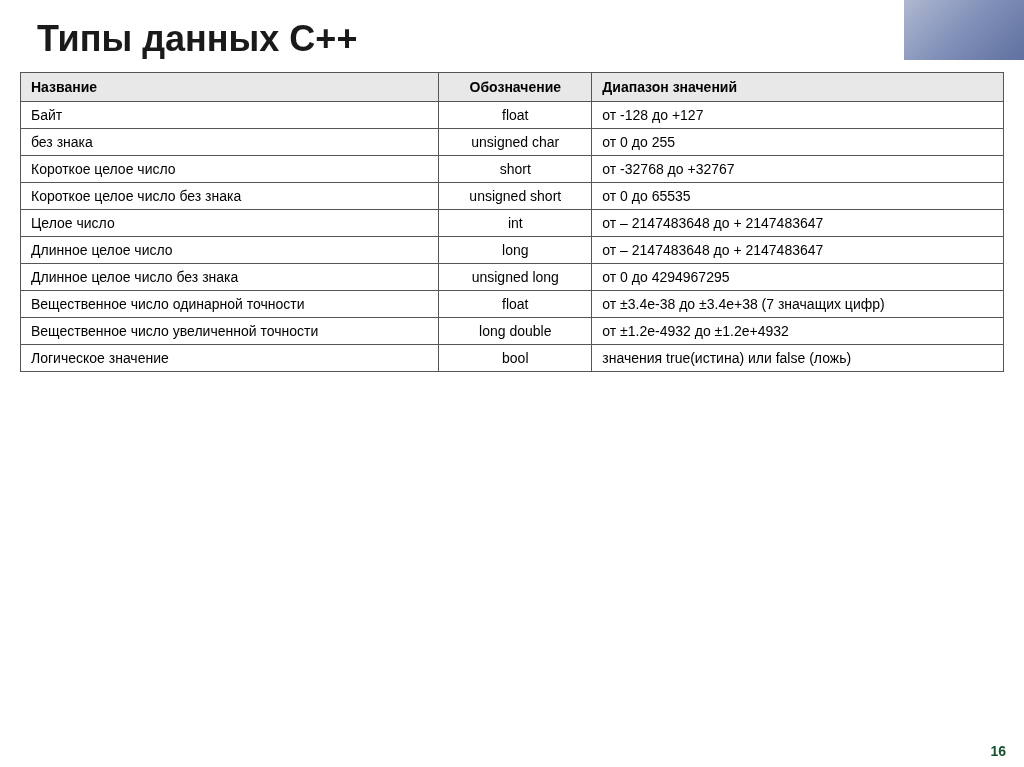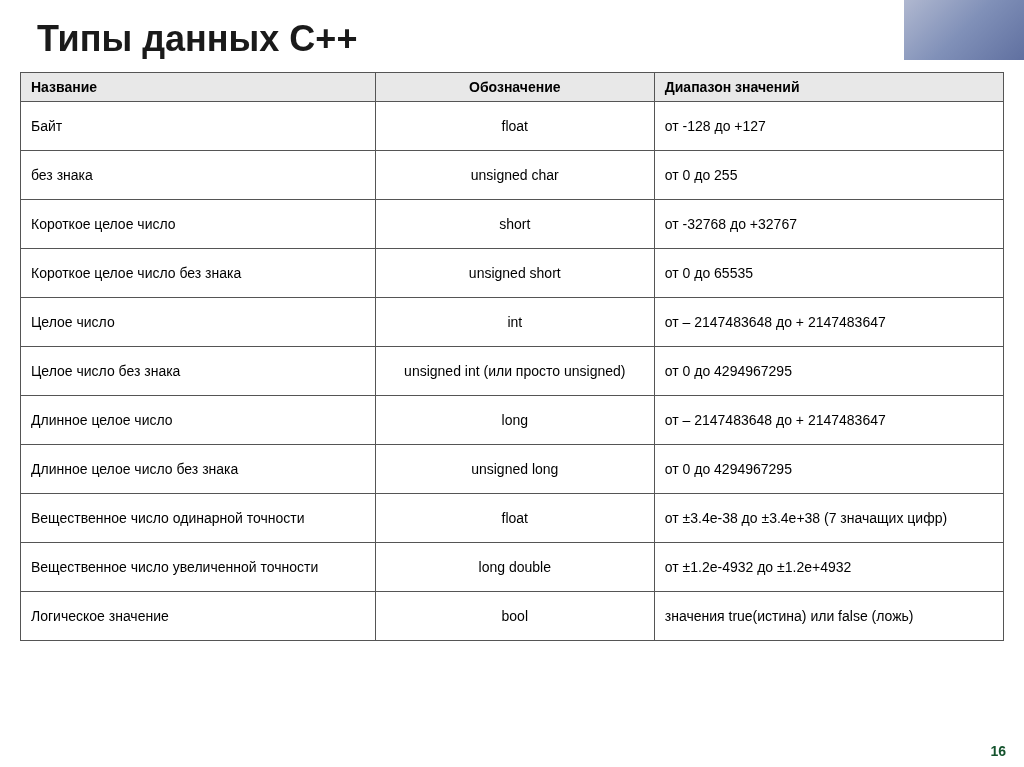--- a/index.html
+++ b/index.html
@@ -49,21 +49,21 @@
       padding: 6px 10px;
       text-align: left;
       font-weight: bold;
       font-size: 14px;
     }
 
     th.center { text-align: center; }
 
     td {
       border: 1px solid #555;
-      padding: 16px 10px;
+      padding: 5px 10px;
       vertical-align: middle;
       margin-left: 7px;
     }
 
     td.center { text-align: center; }
 
     .page-number {
       position: absolute;
       bottom: 8px;
       right: 18px;
@@ -108,25 +108,20 @@
           <td>Короткое целое число без знака</td>
           <td class="center">unsigned short</td>
           <td>от 0 до 65535</td>
         </tr>
         <tr>
           <td>Целое число</td>
           <td class="center">int</td>
           <td>от – 2147483648 до + 2147483647</td>
         </tr>
         <tr>
-          <td>Целое число без знака</td>
-          <td class="center">unsigned int (или просто unsigned)</td>
-          <td>от 0 до 4294967295</td>
-        </tr>
-        <tr>
           <td>Длинное целое число</td>
           <td class="center">long</td>
           <td>от – 2147483648 до + 2147483647</td>
         </tr>
         <tr>
           <td>Длинное целое число без знака</td>
           <td class="center">unsigned long</td>
           <td>от 0 до 4294967295</td>
         </tr>
         <tr>

